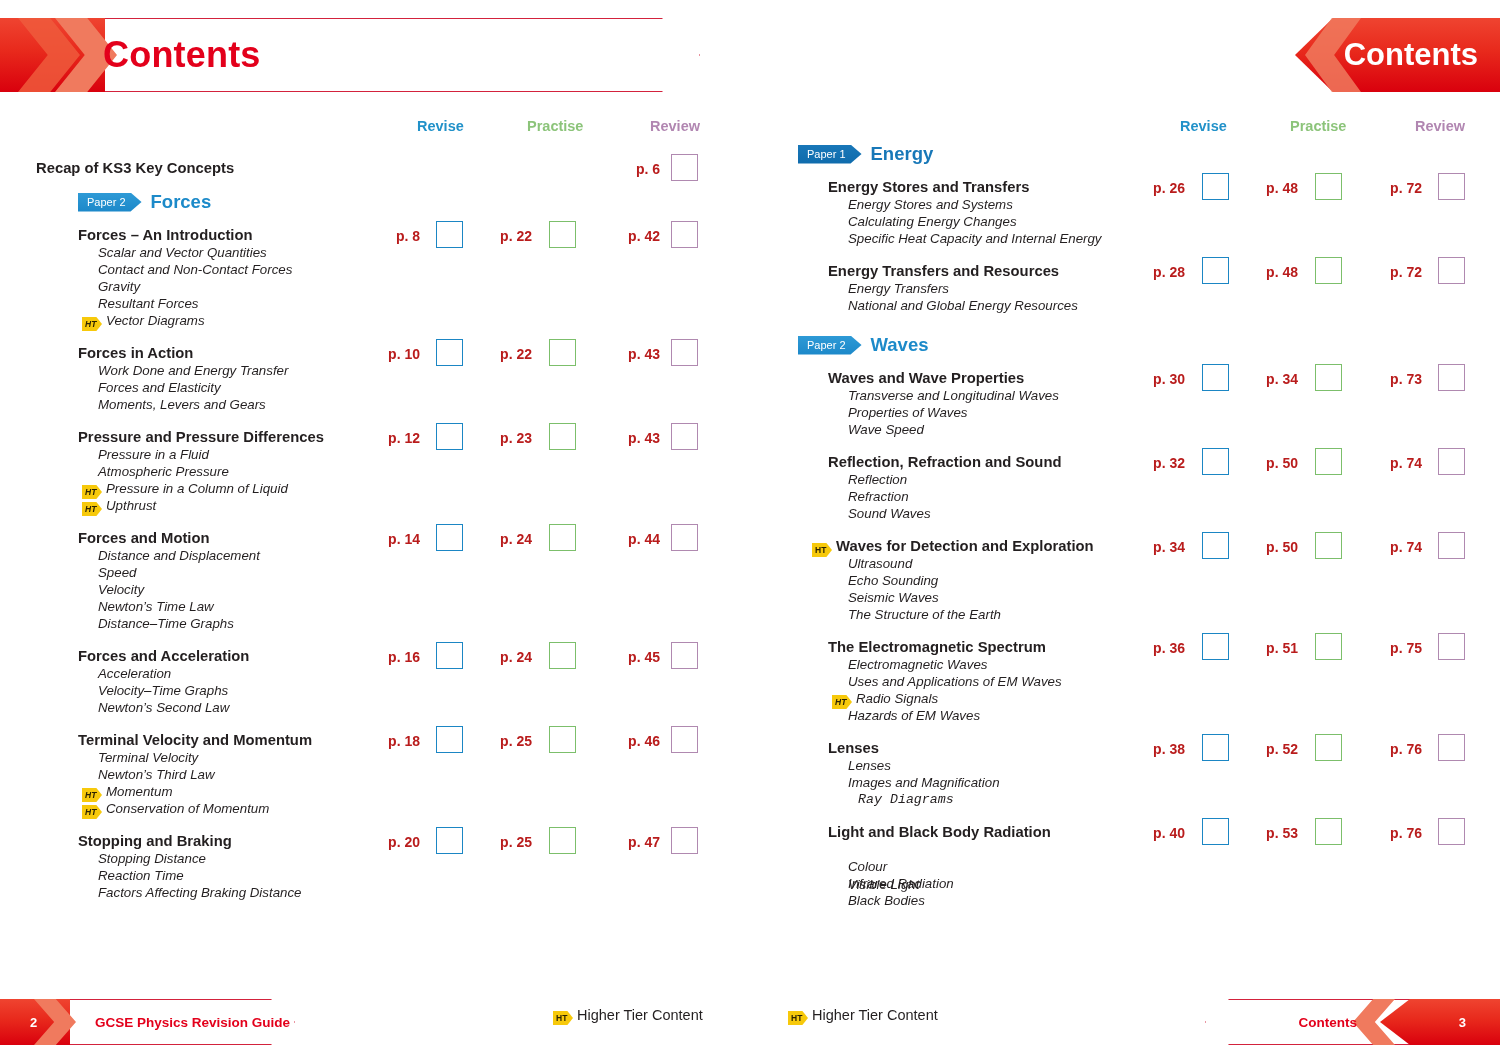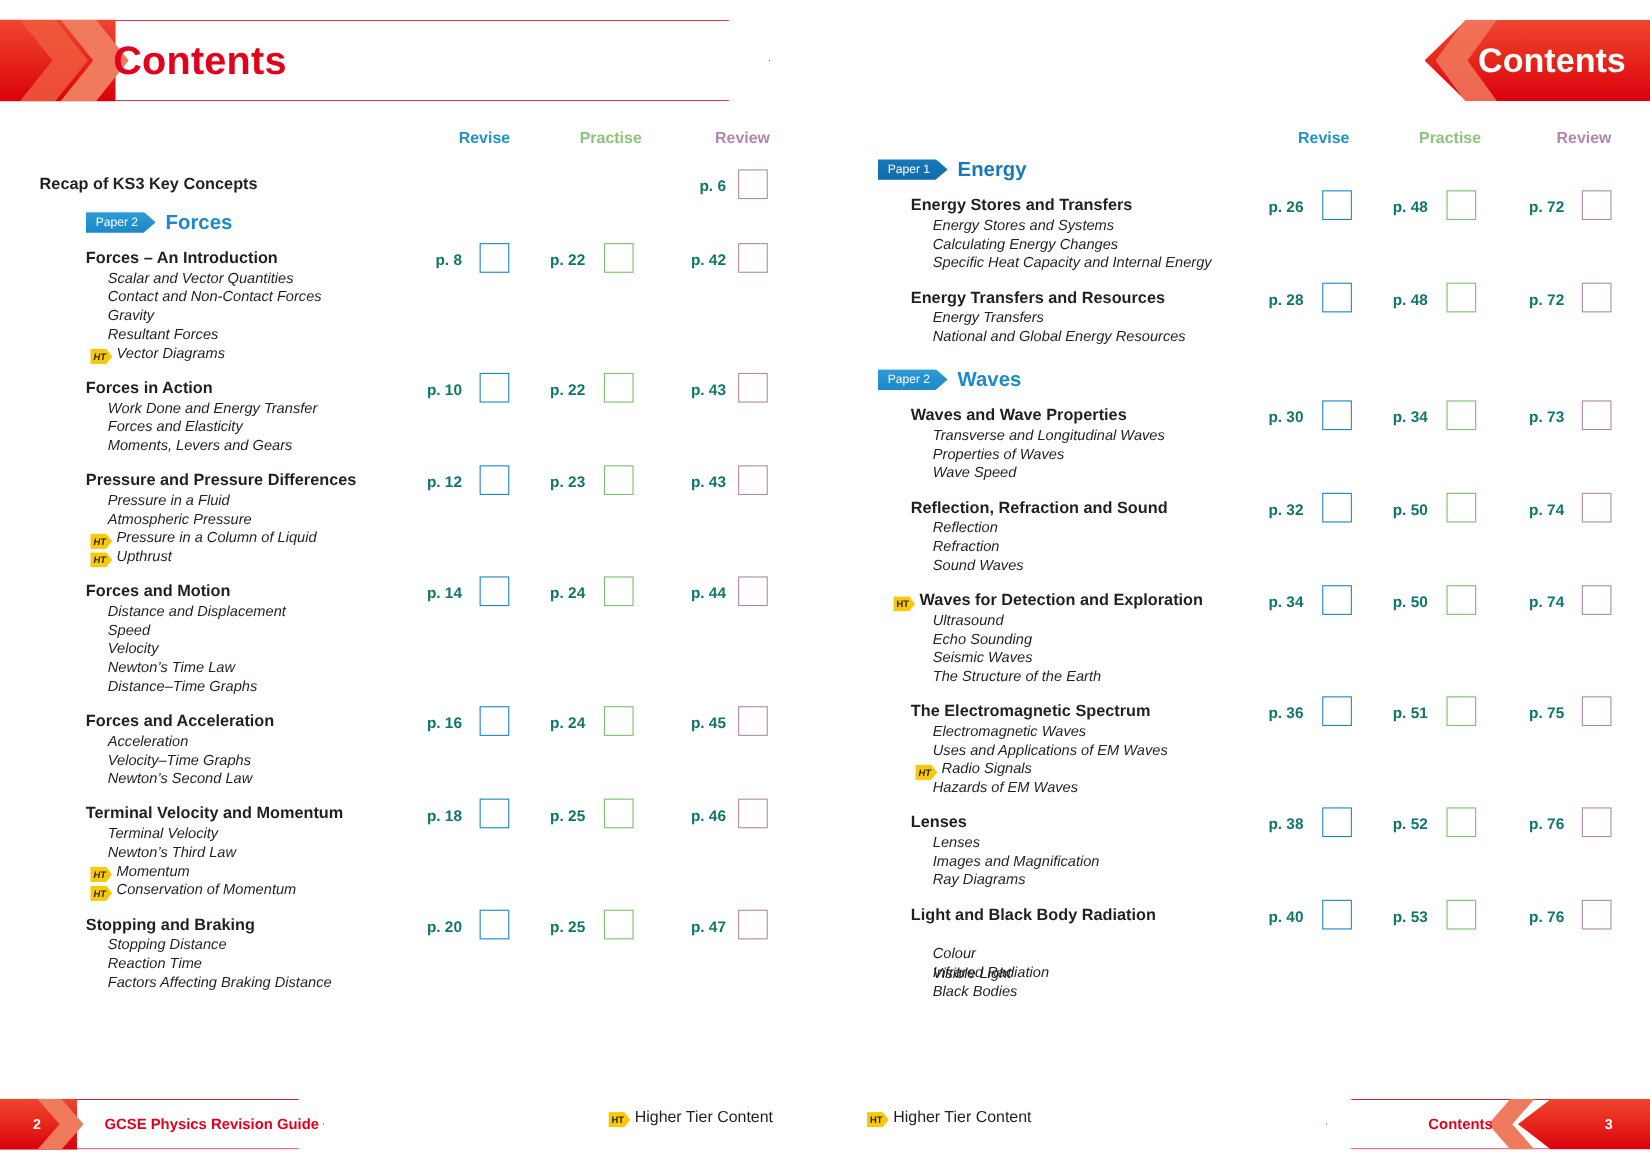--- a/index.html
+++ b/index.html
@@ -108,21 +108,21 @@
     height:14px;line-height:14px;width:20px;
     background:#f7c90b;
     color:#2b2200;font-size:8.5px;font-weight:bold;
     text-align:left;padding-left:3px;box-sizing:border-box;
     -webkit-clip-path:polygon(0 0, 72% 0, 100% 50%, 72% 100%, 0 100%);
     clip-path:polygon(0 0, 72% 0, 100% 50%, 72% 100%, 0 100%);
     margin-right:4px;vertical-align:-2px;
   }
 
   
-  .pref{position:absolute;font-size:14px;font-weight:bold;color:#0f766e;text-align:right;}
+  .pref{position:absolute;font-size:14px;font-weight:bold;color:#b91c1c;text-align:right;}
   .chk{position:absolute;width:27px;height:27px;background:#fff;box-sizing:border-box;}
   .chk.b-rev{border:1.8px solid #1b86c4;}
   .chk.b-pra{border:1.8px solid #7cbf6b;}
   .chk.b-rvw{border:1.8px solid #b089b0;}
 
   
   .ft{position:absolute;bottom:16px;height:46px;}
   .ft-left{left:0;width:295px;}
   .ft-left .outline{
     position:absolute;left:0;top:0;width:295px;height:46px;background:#fff;
@@ -359,21 +359,21 @@
         <div class="sub" style="position: absolute; left: 98px; top: 707px;"><span>Hazards of EM Waves</span></div>
         <div class="entry-title strong" style="position: absolute; left: 78px; top: 740px;"><span>Lenses</span></div>
         <div class="pref" style="left: 393px; width: 42px; top: 741px;">p. 38</div>
         <div class="chk b-rev" style="left: 452px; top: 734px;"></div>
         <div class="pref" style="left: 506px; width: 42px; top: 741px;">p. 52</div>
         <div class="chk b-pra" style="left: 565px; top: 734px;"></div>
         <div class="pref" style="left: 630px; width: 42px; top: 741px;">p. 76</div>
         <div class="chk b-rvw" style="left: 688px; top: 734px;"></div>
         <div class="sub" style="position: absolute; left: 98px; top: 757px;"><span>Lenses</span></div>
         <div class="sub" style="position: absolute; left: 98px; top: 774px;"><span>Images and Magnification</span></div>
-        <div class="sub" style="position: absolute; left: 98px; top: 791px;"><span>Ray Diagrams</span></div>
+        <div class="sub" style="position: absolute; left: 108px; top: 791px; font-family: Liberation Mono, monospace;"><span>Ray Diagrams</span></div>
         <div class="entry-title strong" style="position: absolute; left: 78px; top: 824px;"><span>Light and Black Body Radiation</span></div>
         <div class="pref" style="left: 393px; width: 42px; top: 825px;">p. 40</div>
         <div class="chk b-rev" style="left: 452px; top: 818px;"></div>
         <div class="pref" style="left: 506px; width: 42px; top: 825px;">p. 53</div>
         <div class="chk b-pra" style="left: 565px; top: 818px;"></div>
         <div class="pref" style="left: 630px; width: 42px; top: 825px;">p. 76</div>
         <div class="chk b-rvw" style="left: 688px; top: 818px;"></div>
         <div class="sub" style="position: absolute; left: 98px; top: 876px;"><span>Visible Light</span></div>
         <div class="sub" style="position: absolute; left: 98px; top: 858px;"><span>Colour</span></div>
         <div class="sub" style="position: absolute; left: 98px; top: 875px;"><span>Infrared Radiation</span></div>

